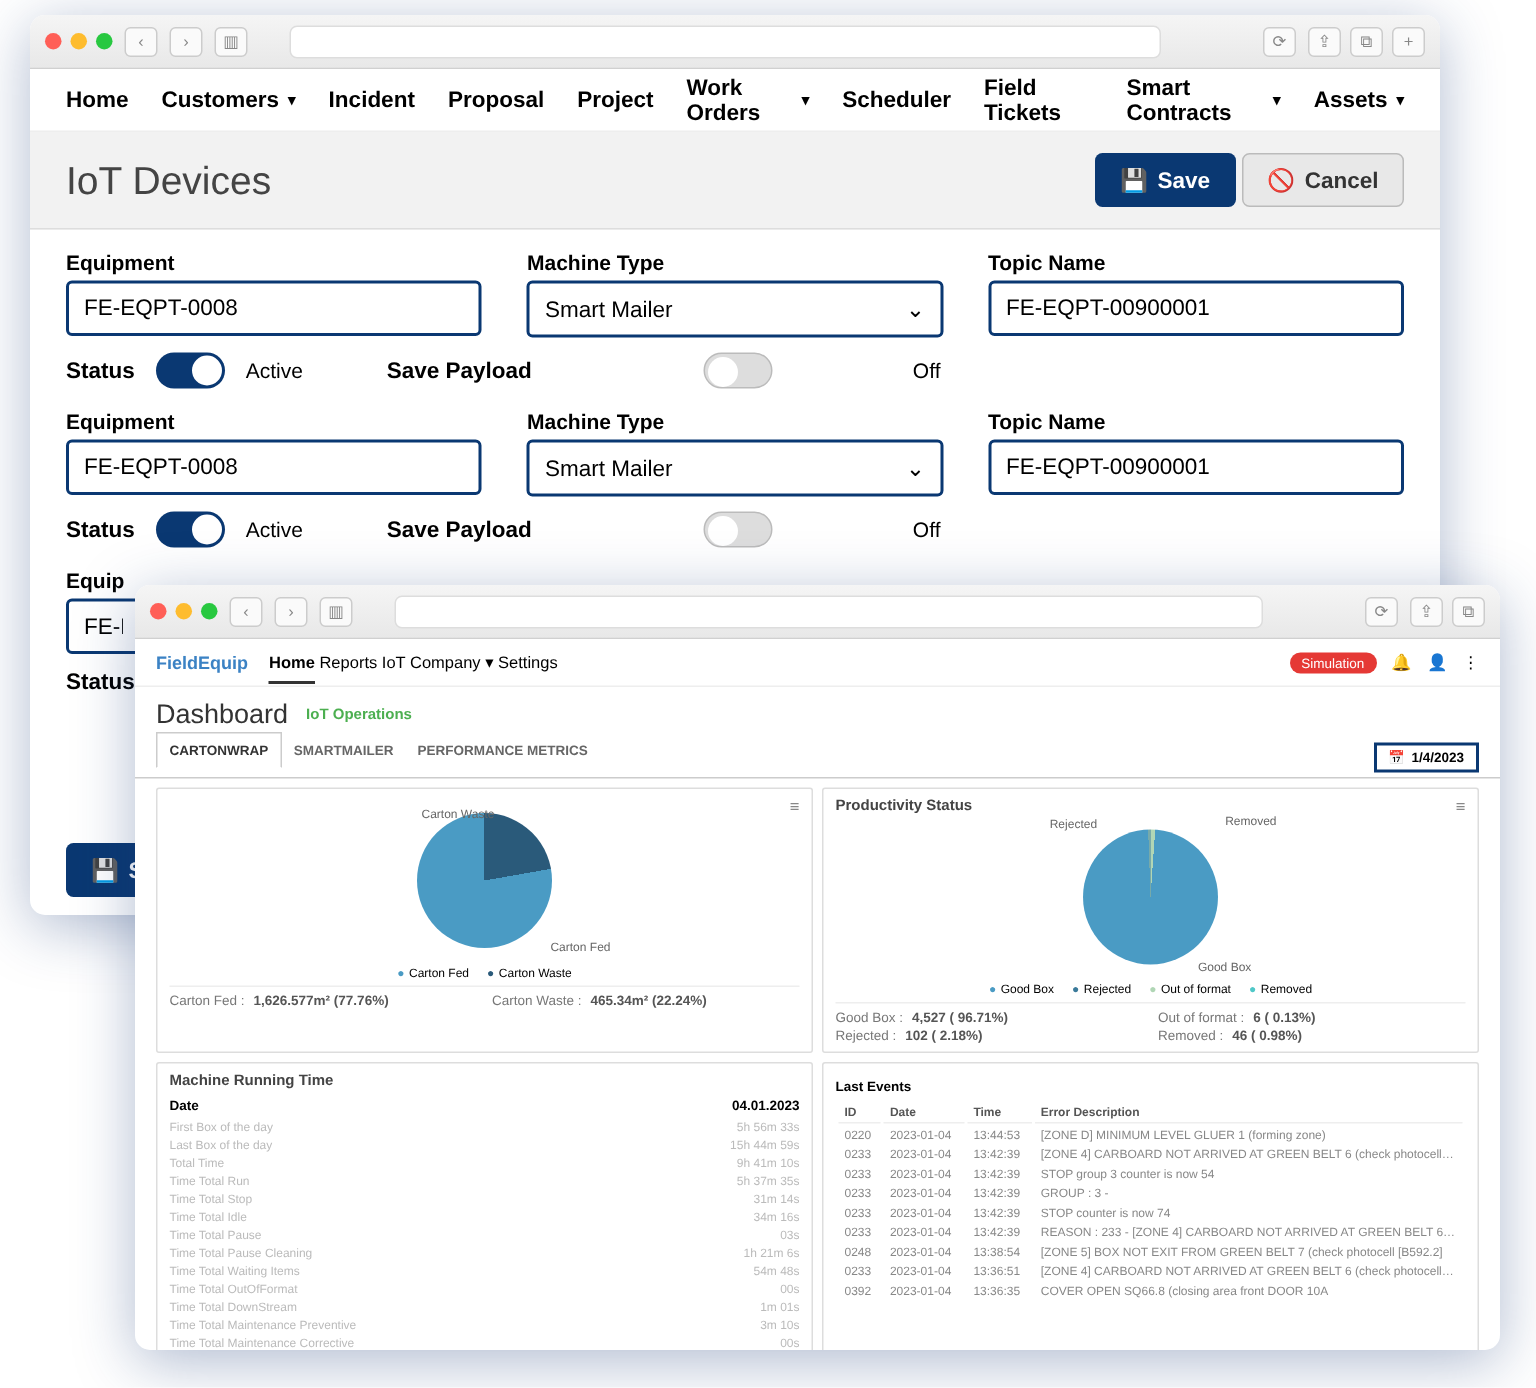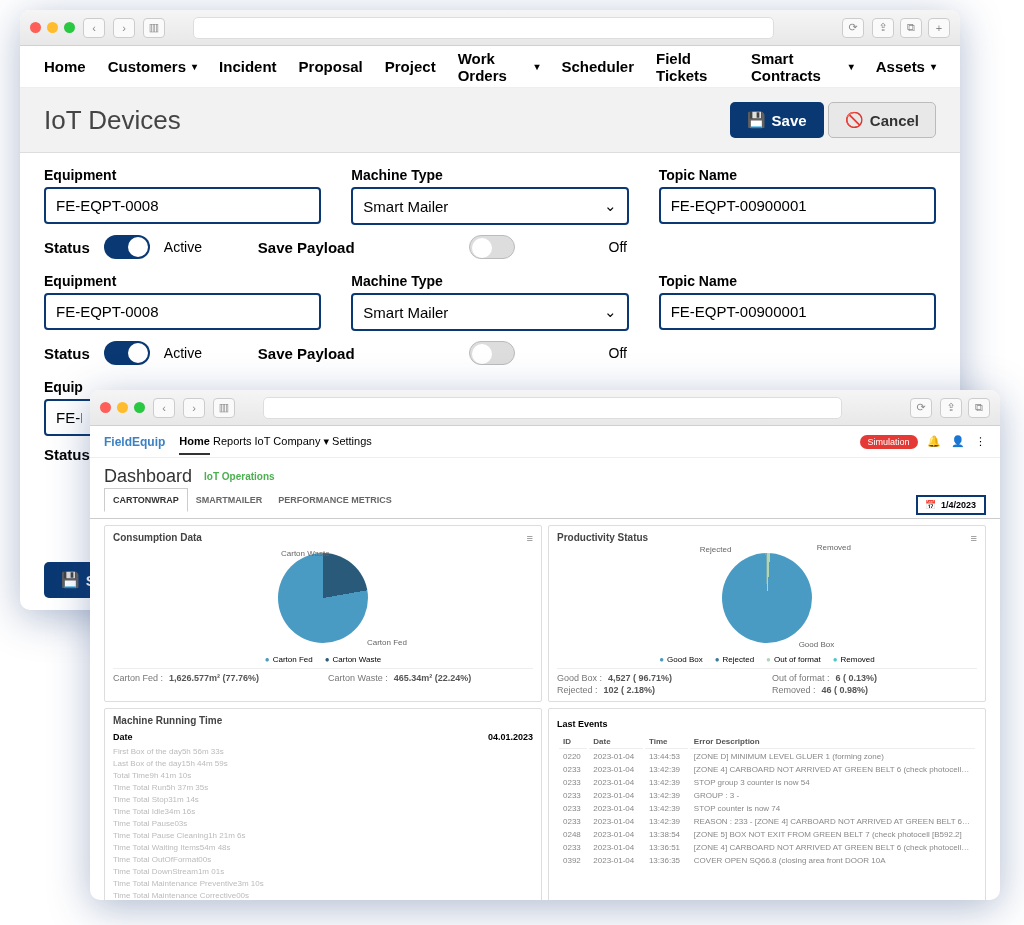--- a/index.html
+++ b/index.html
@@ -81,21 +81,21 @@
 .lg-rej::before { color:#3a7a9a; }
 .lg-oof::before { color:#b0d6b5; }
 .lg-rem::before { color:#50c8c8; }
 
 .stats { display:grid; grid-template-columns:1fr 1fr; font-size:9px; color:#555; border-top:1px solid #eee; padding-top:4px; margin-top:4px; gap:2px 10px; }
 .stats .k { color:#777; }
 .stats .v { font-weight:700; display:inline-block; margin-left:6px; }
 
 .mrt { font-size:9px; }
 .mrt-head { display:flex; justify-content:space-between; font-weight:600; margin-bottom:4px; }
-.mrt-row { display:flex; color:#bbb; font-size:8px; line-height:1.5; }
+.mrt-row { display:flex; justify-content:space-between; color:#bbb; font-size:8px; line-height:1.5; }
 
 .ms-head { display:flex; align-items:center; gap:8px; margin-bottom:4px; }
 .run-badge { background:#2e7d32; color:#fff; font-size:8px; padding:1px 6px; border-radius:2px; font-weight:600; }
 .ev-table { width:100%; font-size:8px; color:#888; }
 .ev-table th { text-align:left; font-weight:600; color:#555; padding:2px 4px; border-bottom:1px solid #eee; font-size:8px; }
 .ev-table td { padding:1px 4px; white-space:nowrap; overflow:hidden; text-overflow:ellipsis; }
 .ev-table td:last-child { max-width:260px; }
 .dl-icon { margin-left:auto; color:#888; font-size:10px; }
 
 </style>
@@ -241,21 +241,20 @@
     <span id="tabs2"><span class="tab2 active">CARTONWRAP</span><span class="tab2">SMARTMAILER</span><span class="tab2">PERFORMANCE METRICS</span></span>
     <div class="date-box">
       <span>📅</span>
       <span>1/4/2023</span>
     </div>
   </div>
 
   <div class="grid2">
 
     <div class="card">
-      <div class="card-title">Consumption Data</div>
       <div class="ham">≡</div>
       <div class="pie-wrap">
         <div class="pie-lbl" style="top:6px;left:40%">Carton Waste</div>
         <div class="pie pie1"></div>
         <div class="pie-lbl" style="bottom:6px;right:30%">Carton Fed</div>
       </div>
       <div class="legend">
         <span class="lg-fed">Carton Fed</span>
         <span class="lg-waste">Carton Waste</span>
       </div>

